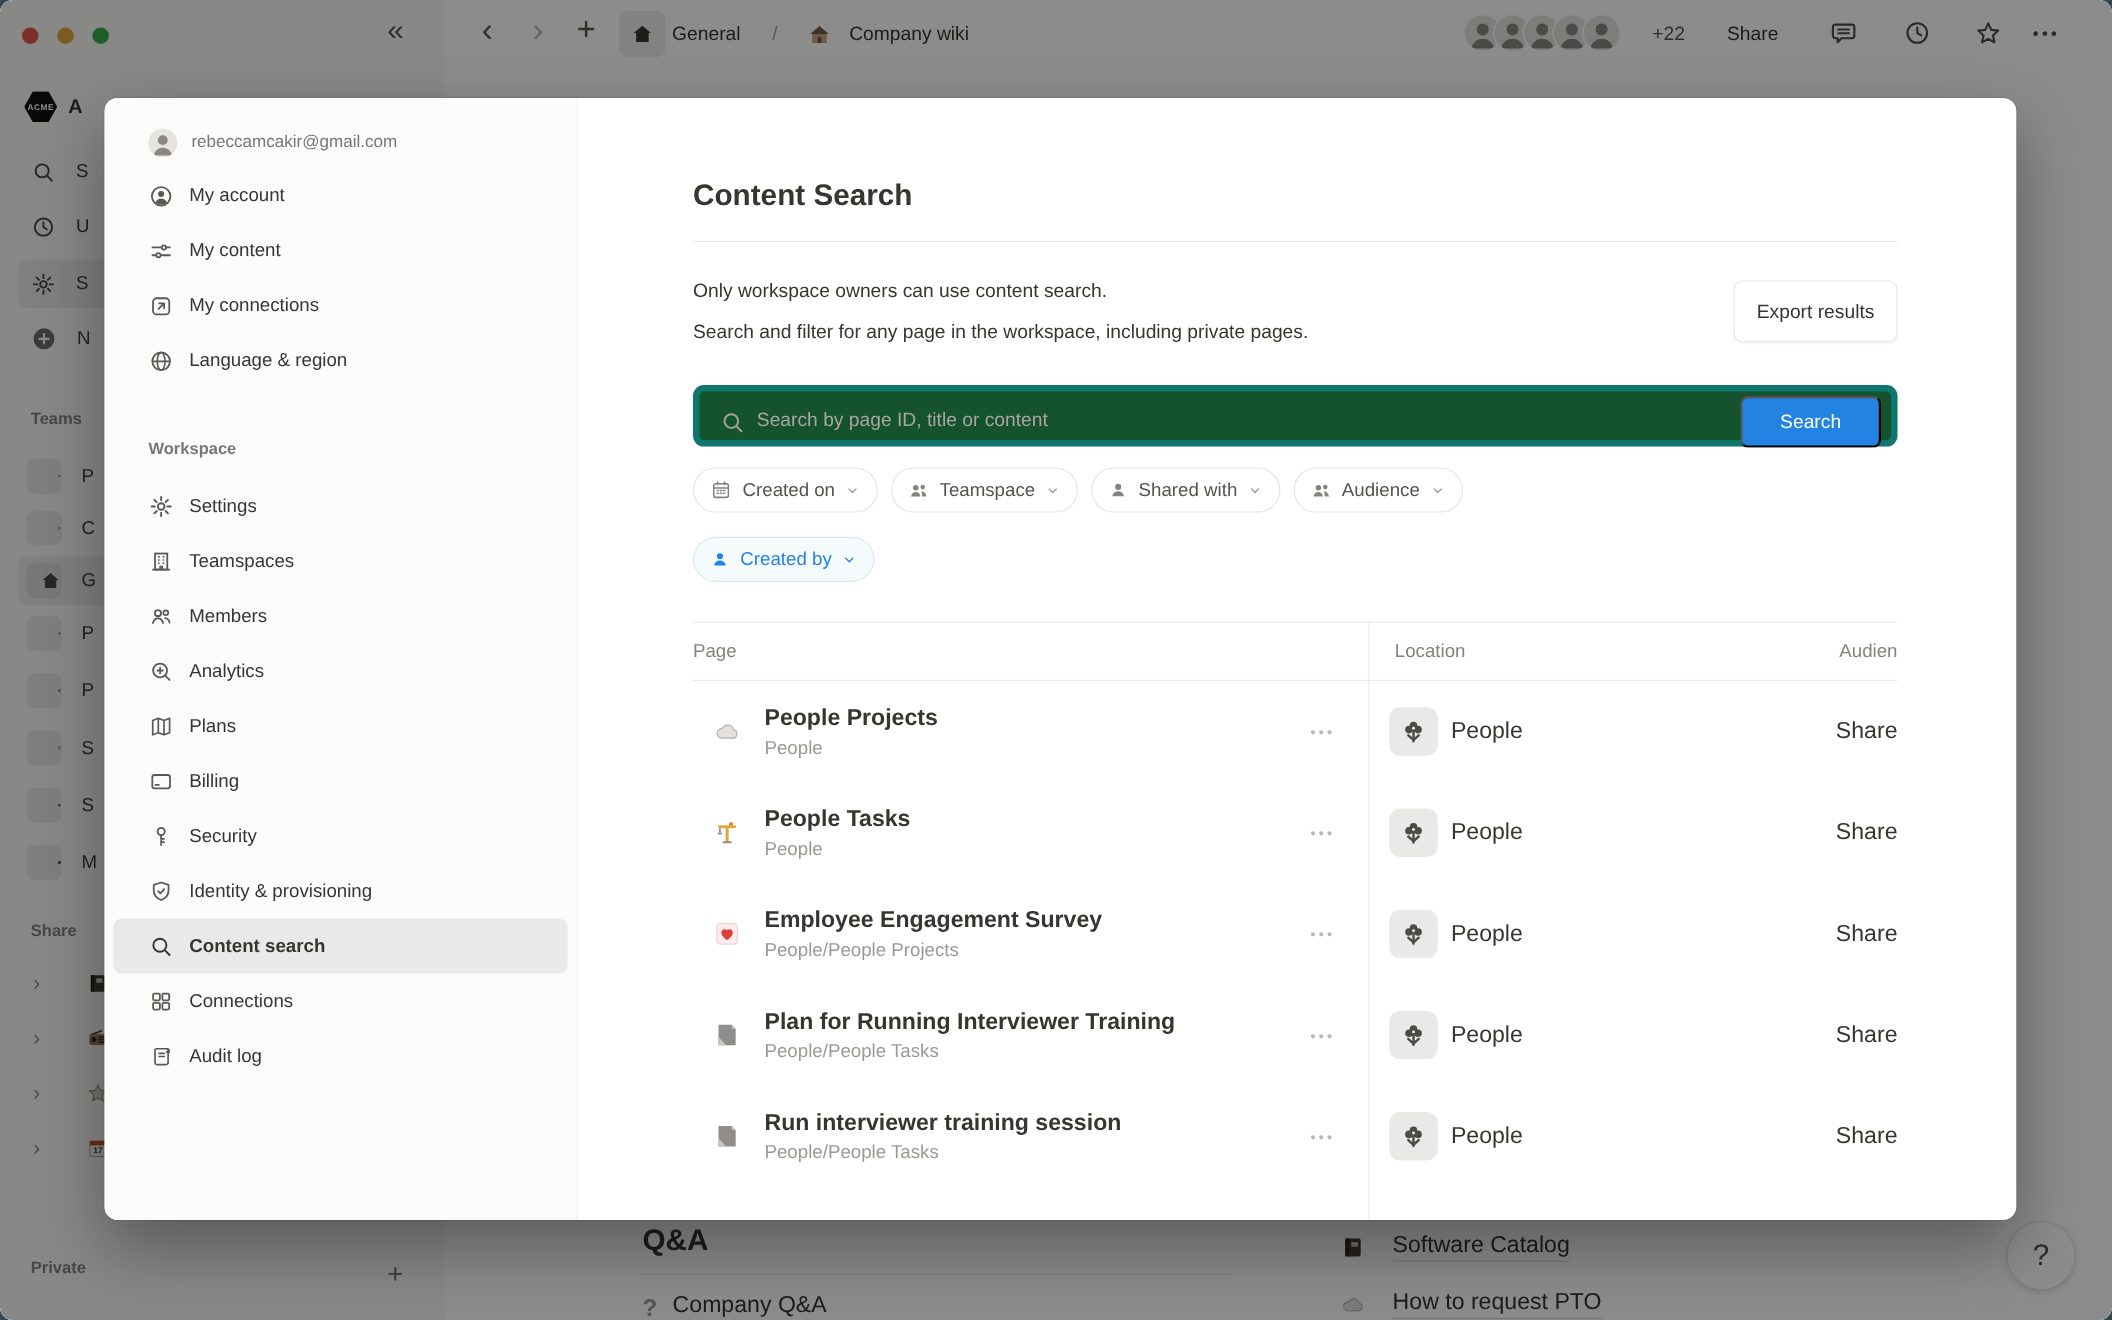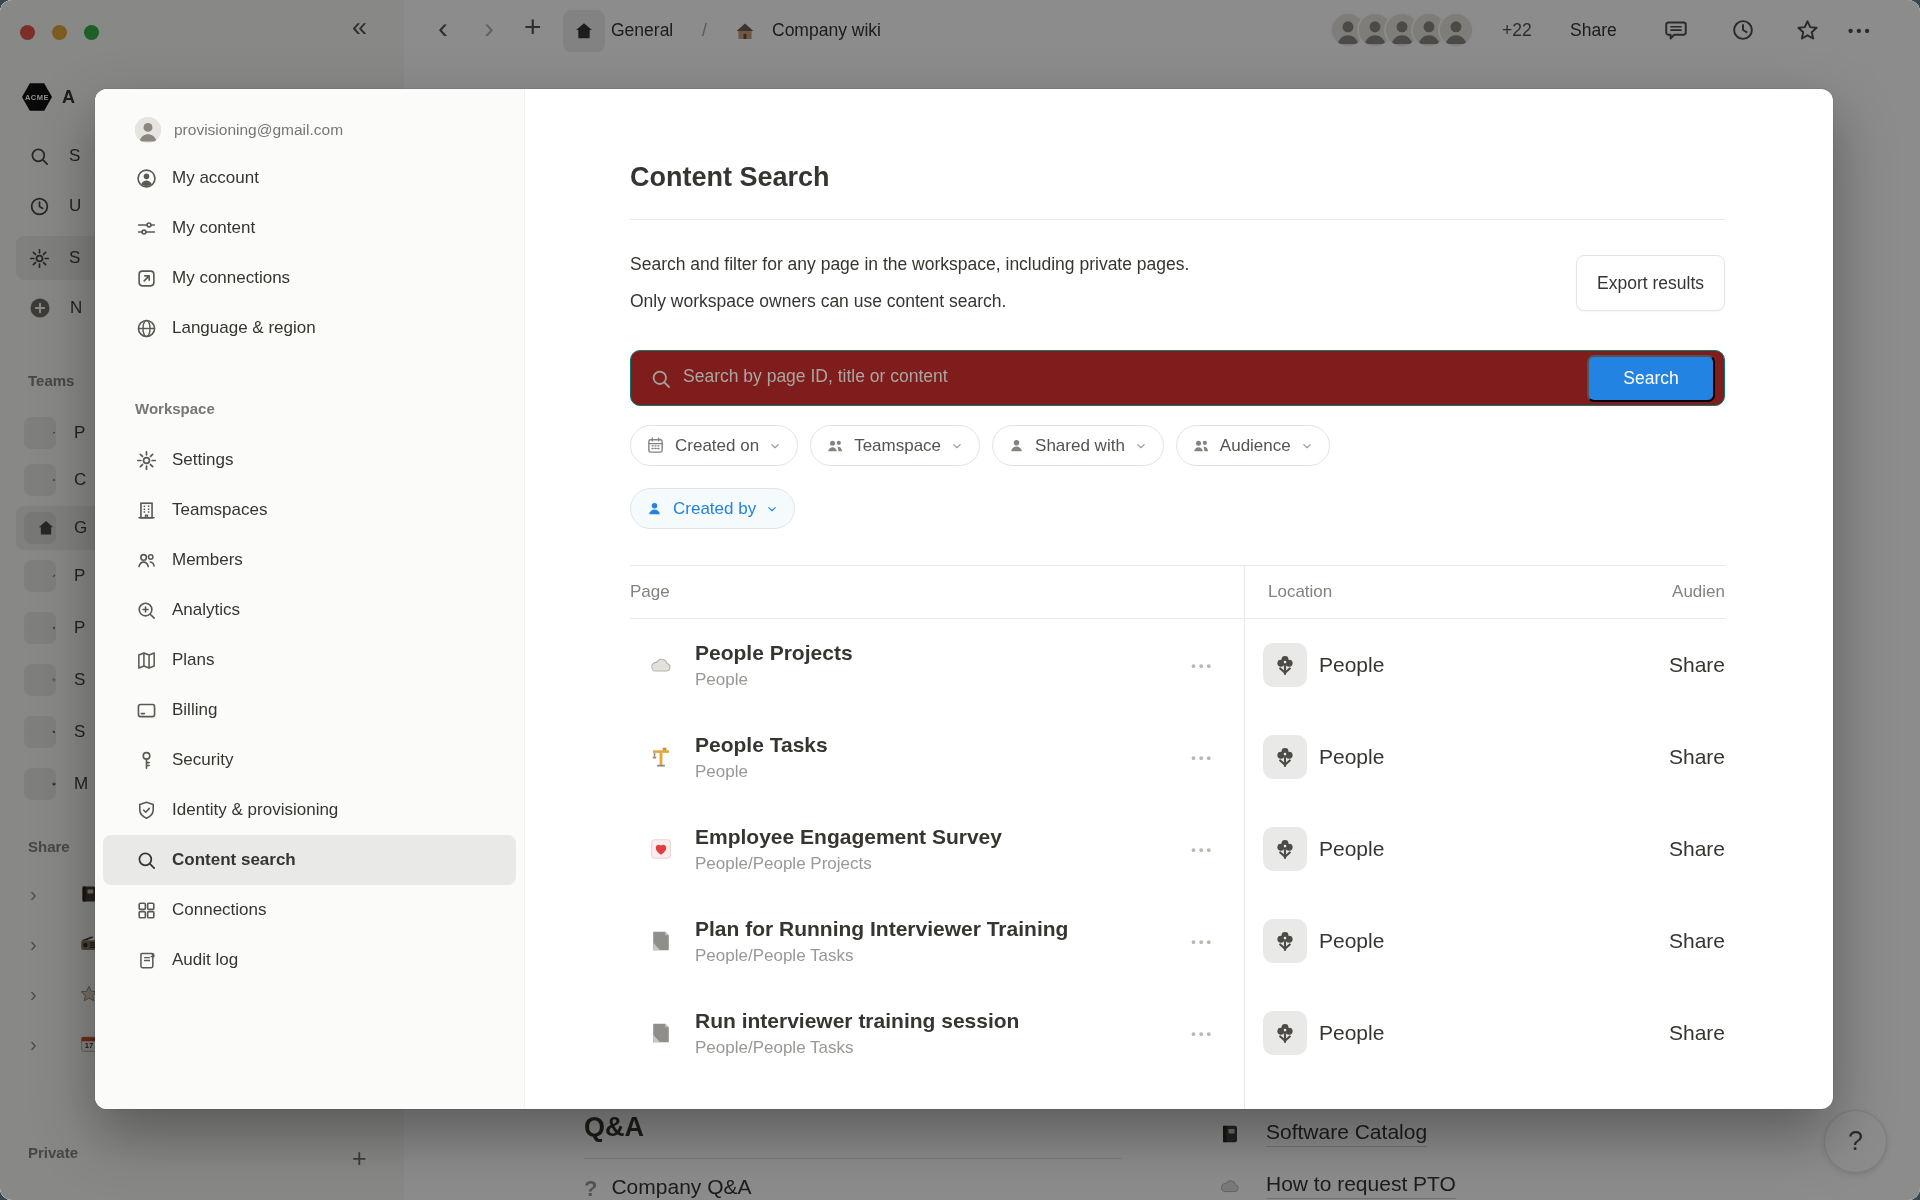--- a/index.html
+++ b/index.html
@@ -60,21 +60,21 @@
   .m-item.sel .ic { color:#37352f; }
   .m-sec { margin:47px 0 0 40px; height:20px; font-size:15px; font-weight:600; color:#787774; }
   .m-list2 { margin-top:15px; }
 
   .m-main { flex:1; padding:0 108px 0 105px; display:flex; flex-direction:column; }
   .m-title { margin-top:71px; font-size:27px; font-weight:600; line-height:34px; }
   .m-div { margin-top:25px; height:1px; background:#e9e9e7; }
   .m-descrow { margin-top:26px; display:flex; align-items:center; justify-content:space-between; }
   .m-desc { font-size:17.5px; line-height:37px; max-width:900px; }
   .btn-export { height:56px; padding:0 20px; border:1px solid #e5e5e3; border-radius:8px; background:#fff; font-size:17.5px; color:#37352f; display:flex; align-items:center; box-shadow:0 1px 2px rgba(0,0,0,.04); }
-  .searchbox { position:relative; margin-top:30px; height:56px; border:1px solid #0f766e; border-radius:10px; background:#7f1d1d; box-shadow:0 1px 2px rgba(0,0,0,.03); }
+  .searchbox { position:relative; margin-top:30px; height:56px; border:6px solid #0f766e; border-radius:10px; background:#14532d; box-shadow:0 1px 2px rgba(0,0,0,.03); }
   .searchbox .mag { position:absolute; left:18px; top:16px; color:#a3a19c; }
   .searchbox .ph { position:absolute; left:52px; top:15px; font-size:17.5px; color:#a9a6a1; }
   .btn-search { position:absolute; right:9px; top:4px; height:47px; width:128px; border-radius:7px; background:#2383e2; color:#fff; font-size:17.5px; font-weight:500; display:flex; align-items:center; justify-content:center; }
   .chips { display:flex; gap:12px; margin-top:19px; }
   .chips.r2 { margin-top:22px; }
   .chip { height:41px; border:1px solid #e3e3e1; border-radius:21px; background:#fff; display:flex; align-items:center; gap:9px; padding:0 15px 0 14px; font-size:17px; color:#55534e; }
   .chip .ic { color:#85837d; }
   .chip .cv { color:#9b9995; }
   .chip.active { background:#f5fafd; border-color:#dde6ee; color:#2383e2; }
   .chip.active .ic, .chip.active .cv { color:#2383e2; }
@@ -522,21 +522,21 @@
 
   <div class="modal">
 
     <aside class="m-side">
       <div class="m-email">
         <span class="m-avatar">
             <svg class="ic" width="26" height="26">
               <use href="#i-face"></use>
             </svg>
           </span>
-        <span class="em">provisioning@gmail.com</span>
+        <span class="em">rebeccamcakir@gmail.com</span>
       </div>
       <div class="m-list">
         <div class="m-item">
           <svg class="ic" width="23" height="23">
               <use href="#i-person-circle"></use>
             </svg>
           <span>My account</span>
         </div>
         <div class="m-item">
           <svg class="ic" width="23" height="23">
@@ -629,22 +629,22 @@
         </div>
       </div>
     </aside>
 
     <main class="m-main">
       <h1 class="m-title">Content Search</h1>
       <div class="m-div"></div>
 
       <div class="m-descrow">
         <div class="m-desc">
+          <div>Only workspace owners can use content search.</div>
           <div>Search and filter for any page in the workspace, including private pages.</div>
-          <div>Only workspace owners can use content search.</div>
         </div>
         <button class="btn-export">Export results</button>
       </div>
 
       <div class="searchbox">
         <svg class="ic mag" width="24" height="24">
             <use href="#i-mag"></use>
           </svg>
         <span class="ph">Search by page ID, title or content</span>
         <button class="btn-search">Search</button>

